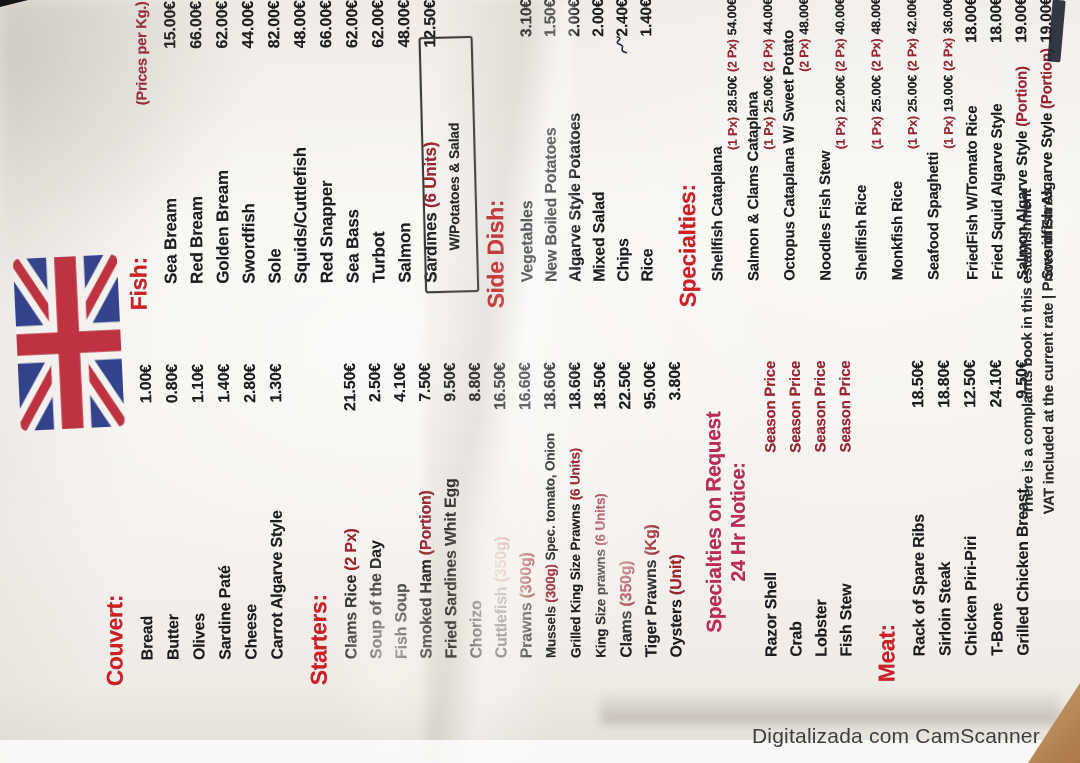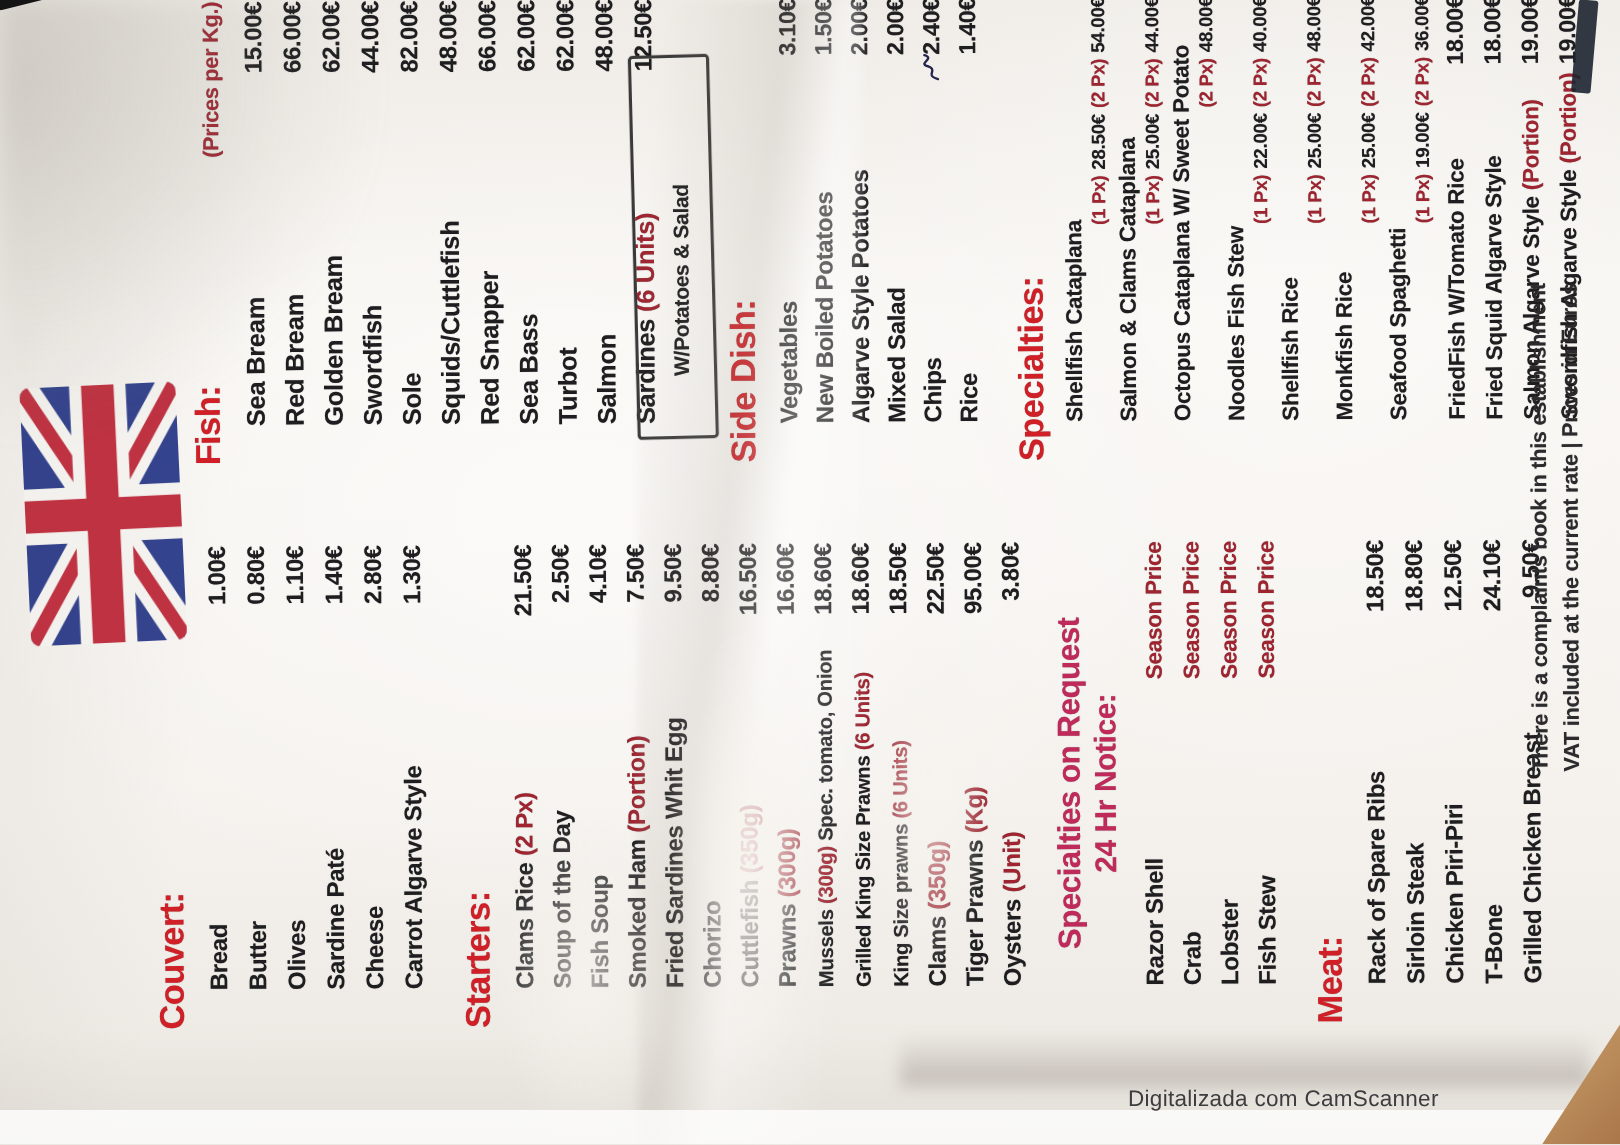--- a/index.html
+++ b/index.html
@@ -72,21 +72,21 @@
   .shadow-bottom{left:600px;top:690px;width:460px;height:34px;filter:blur(5px);
     background:linear-gradient(180deg,rgba(120,110,98,.0),rgba(120,110,98,.35));}
   .bottom-strip{left:0;top:740px;width:1080px;height:23px;background:rgba(253,253,252,.85);}
   .desk-corner{right:0;bottom:0;width:52px;height:80px;
     background:linear-gradient(135deg,#caa06b,#a9764a);
     clip-path:polygon(100% 0,100% 100%,0 100%);}
   .mark-tr{left:1050px;top:0;width:13px;height:62px;background:#1d2330;
     transform:rotate(5deg);border-radius:2px;opacity:.9;}
   .mark-tl{left:0;top:0;width:28px;height:7px;background:#141414;
     clip-path:polygon(0 0,100% 0,0 100%);}
-  .watermark{position:absolute;left:752px;top:724px;font-size:15px;font-weight:400;
+  .watermark{position:absolute;left:752px;top:724px;font-size:21px;font-weight:400;
     color:#3d3d3f;letter-spacing:.2px;font-family:"Liberation Sans",sans-serif;}
 </style>
 </head>
 <body>
 
 <div class="scene">
   <div class="paper"></div>
 
   <div class="menu">
     <div class="flag">

